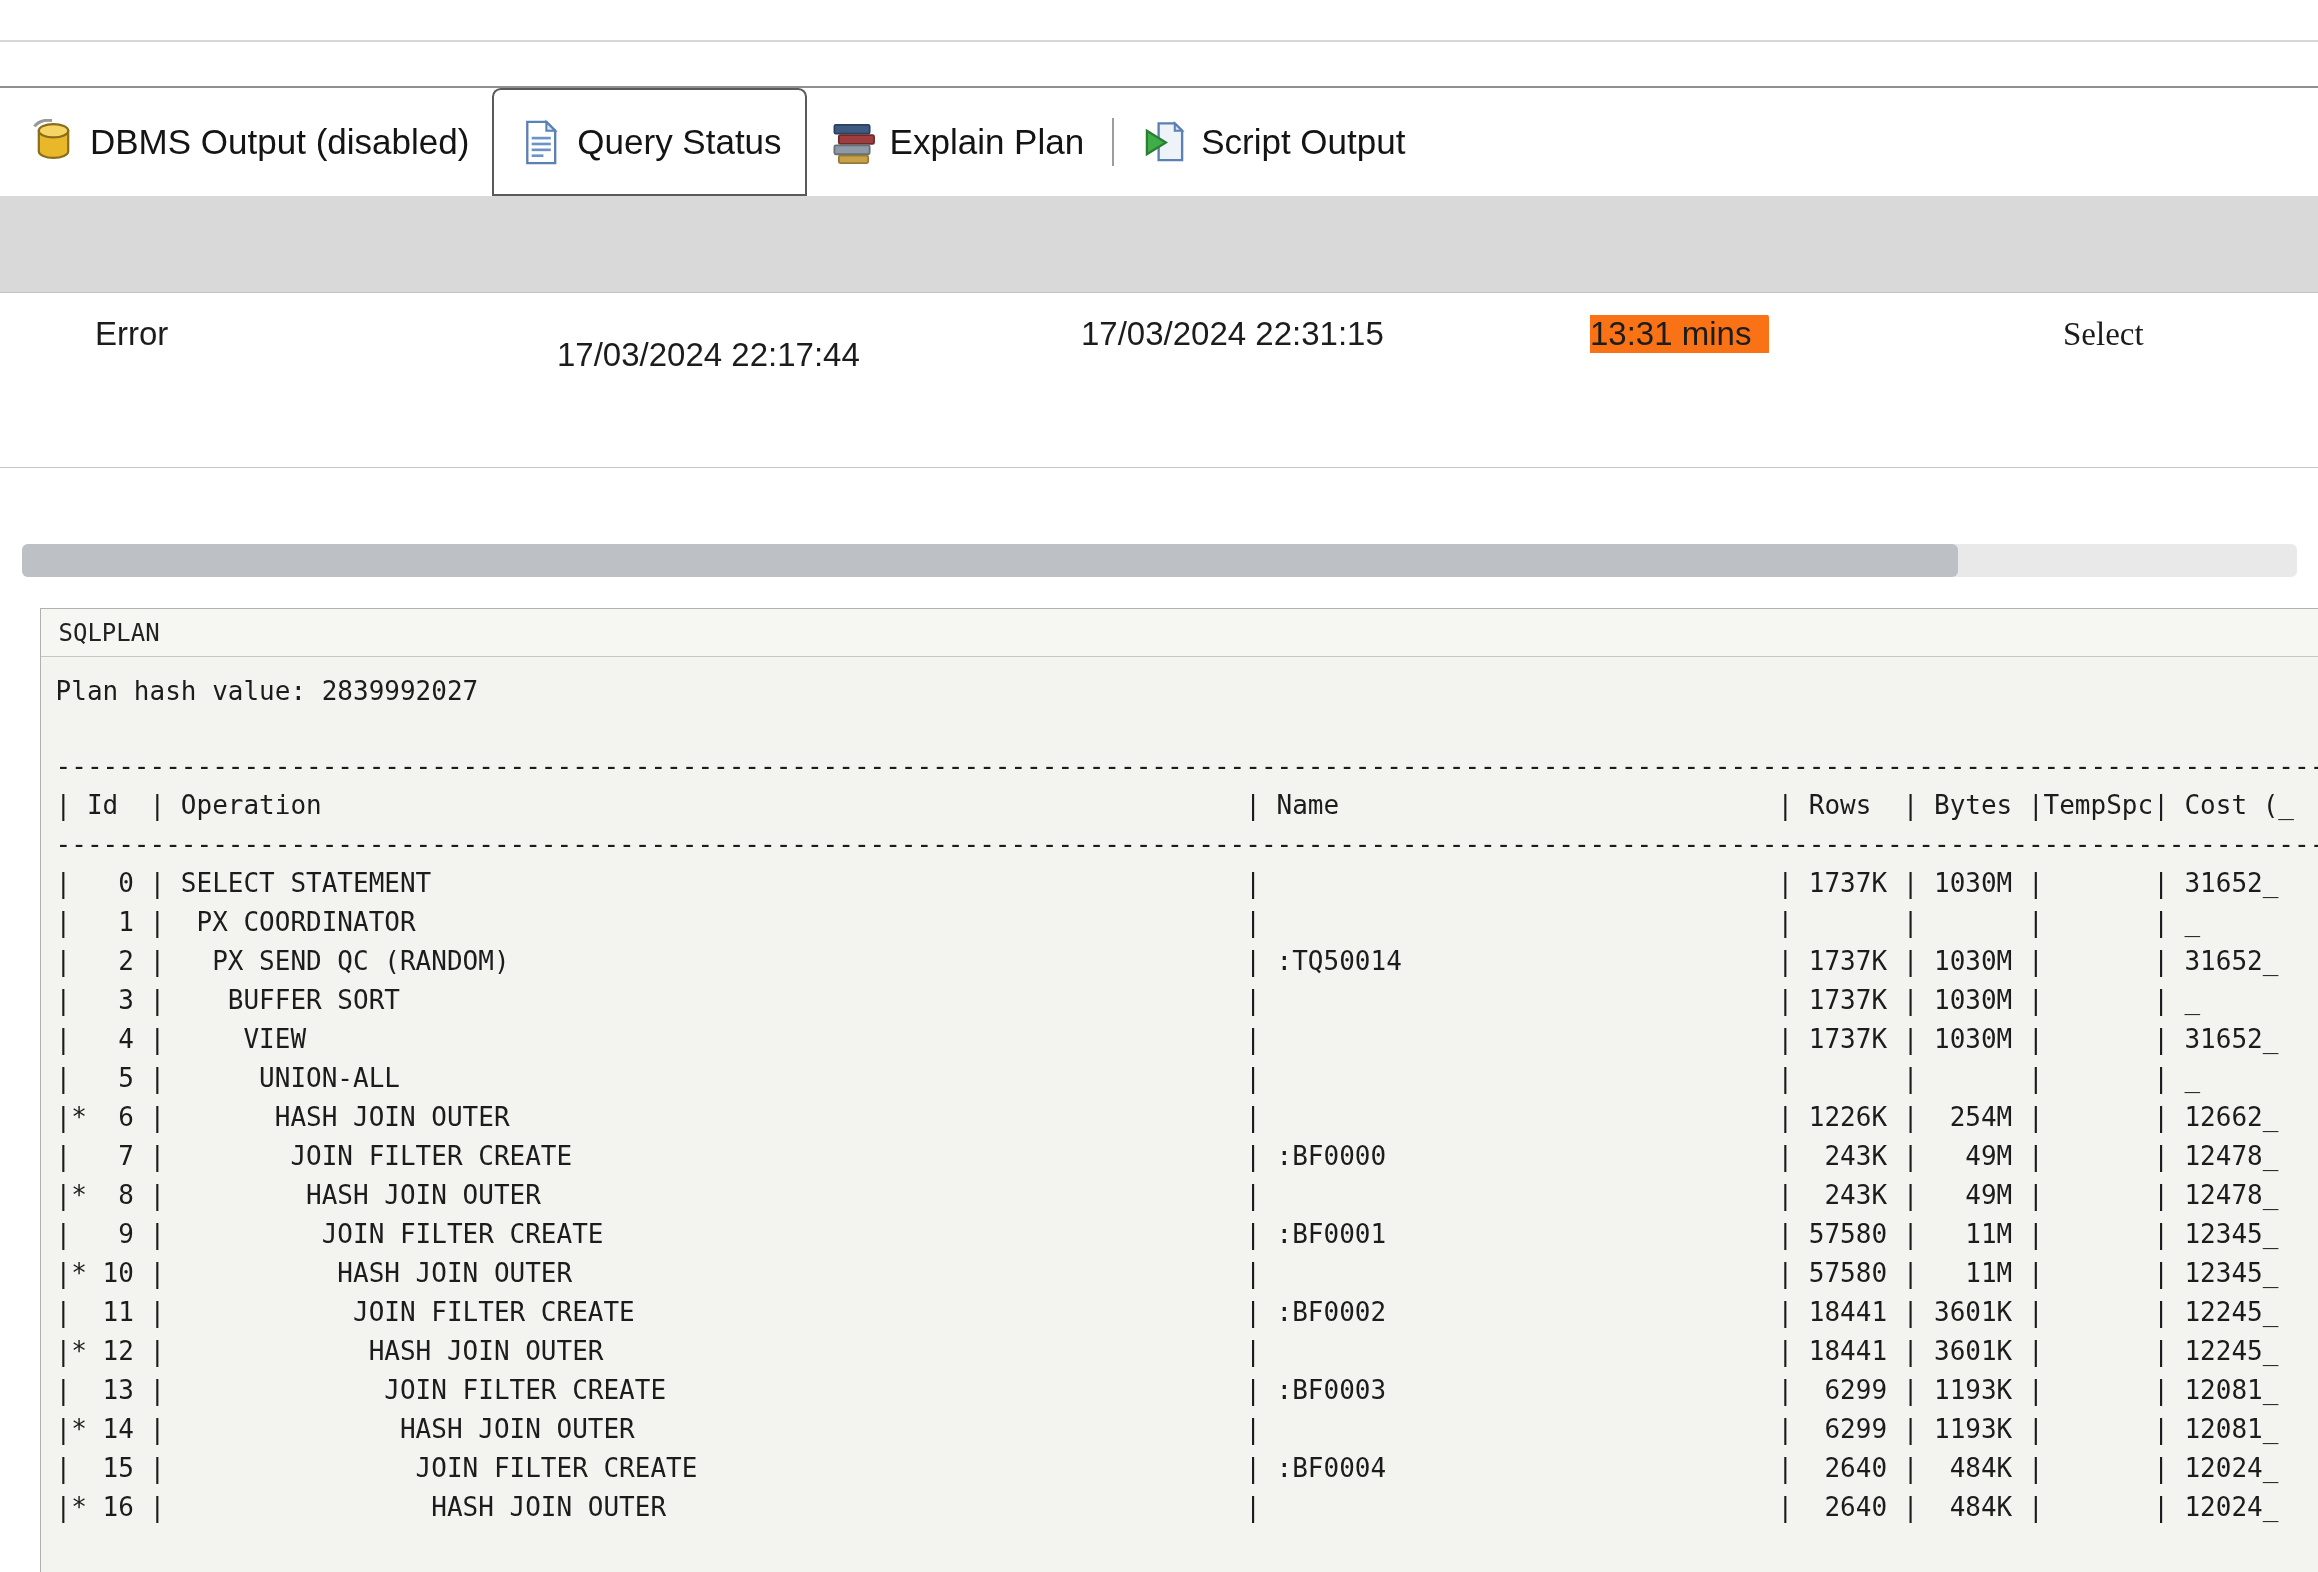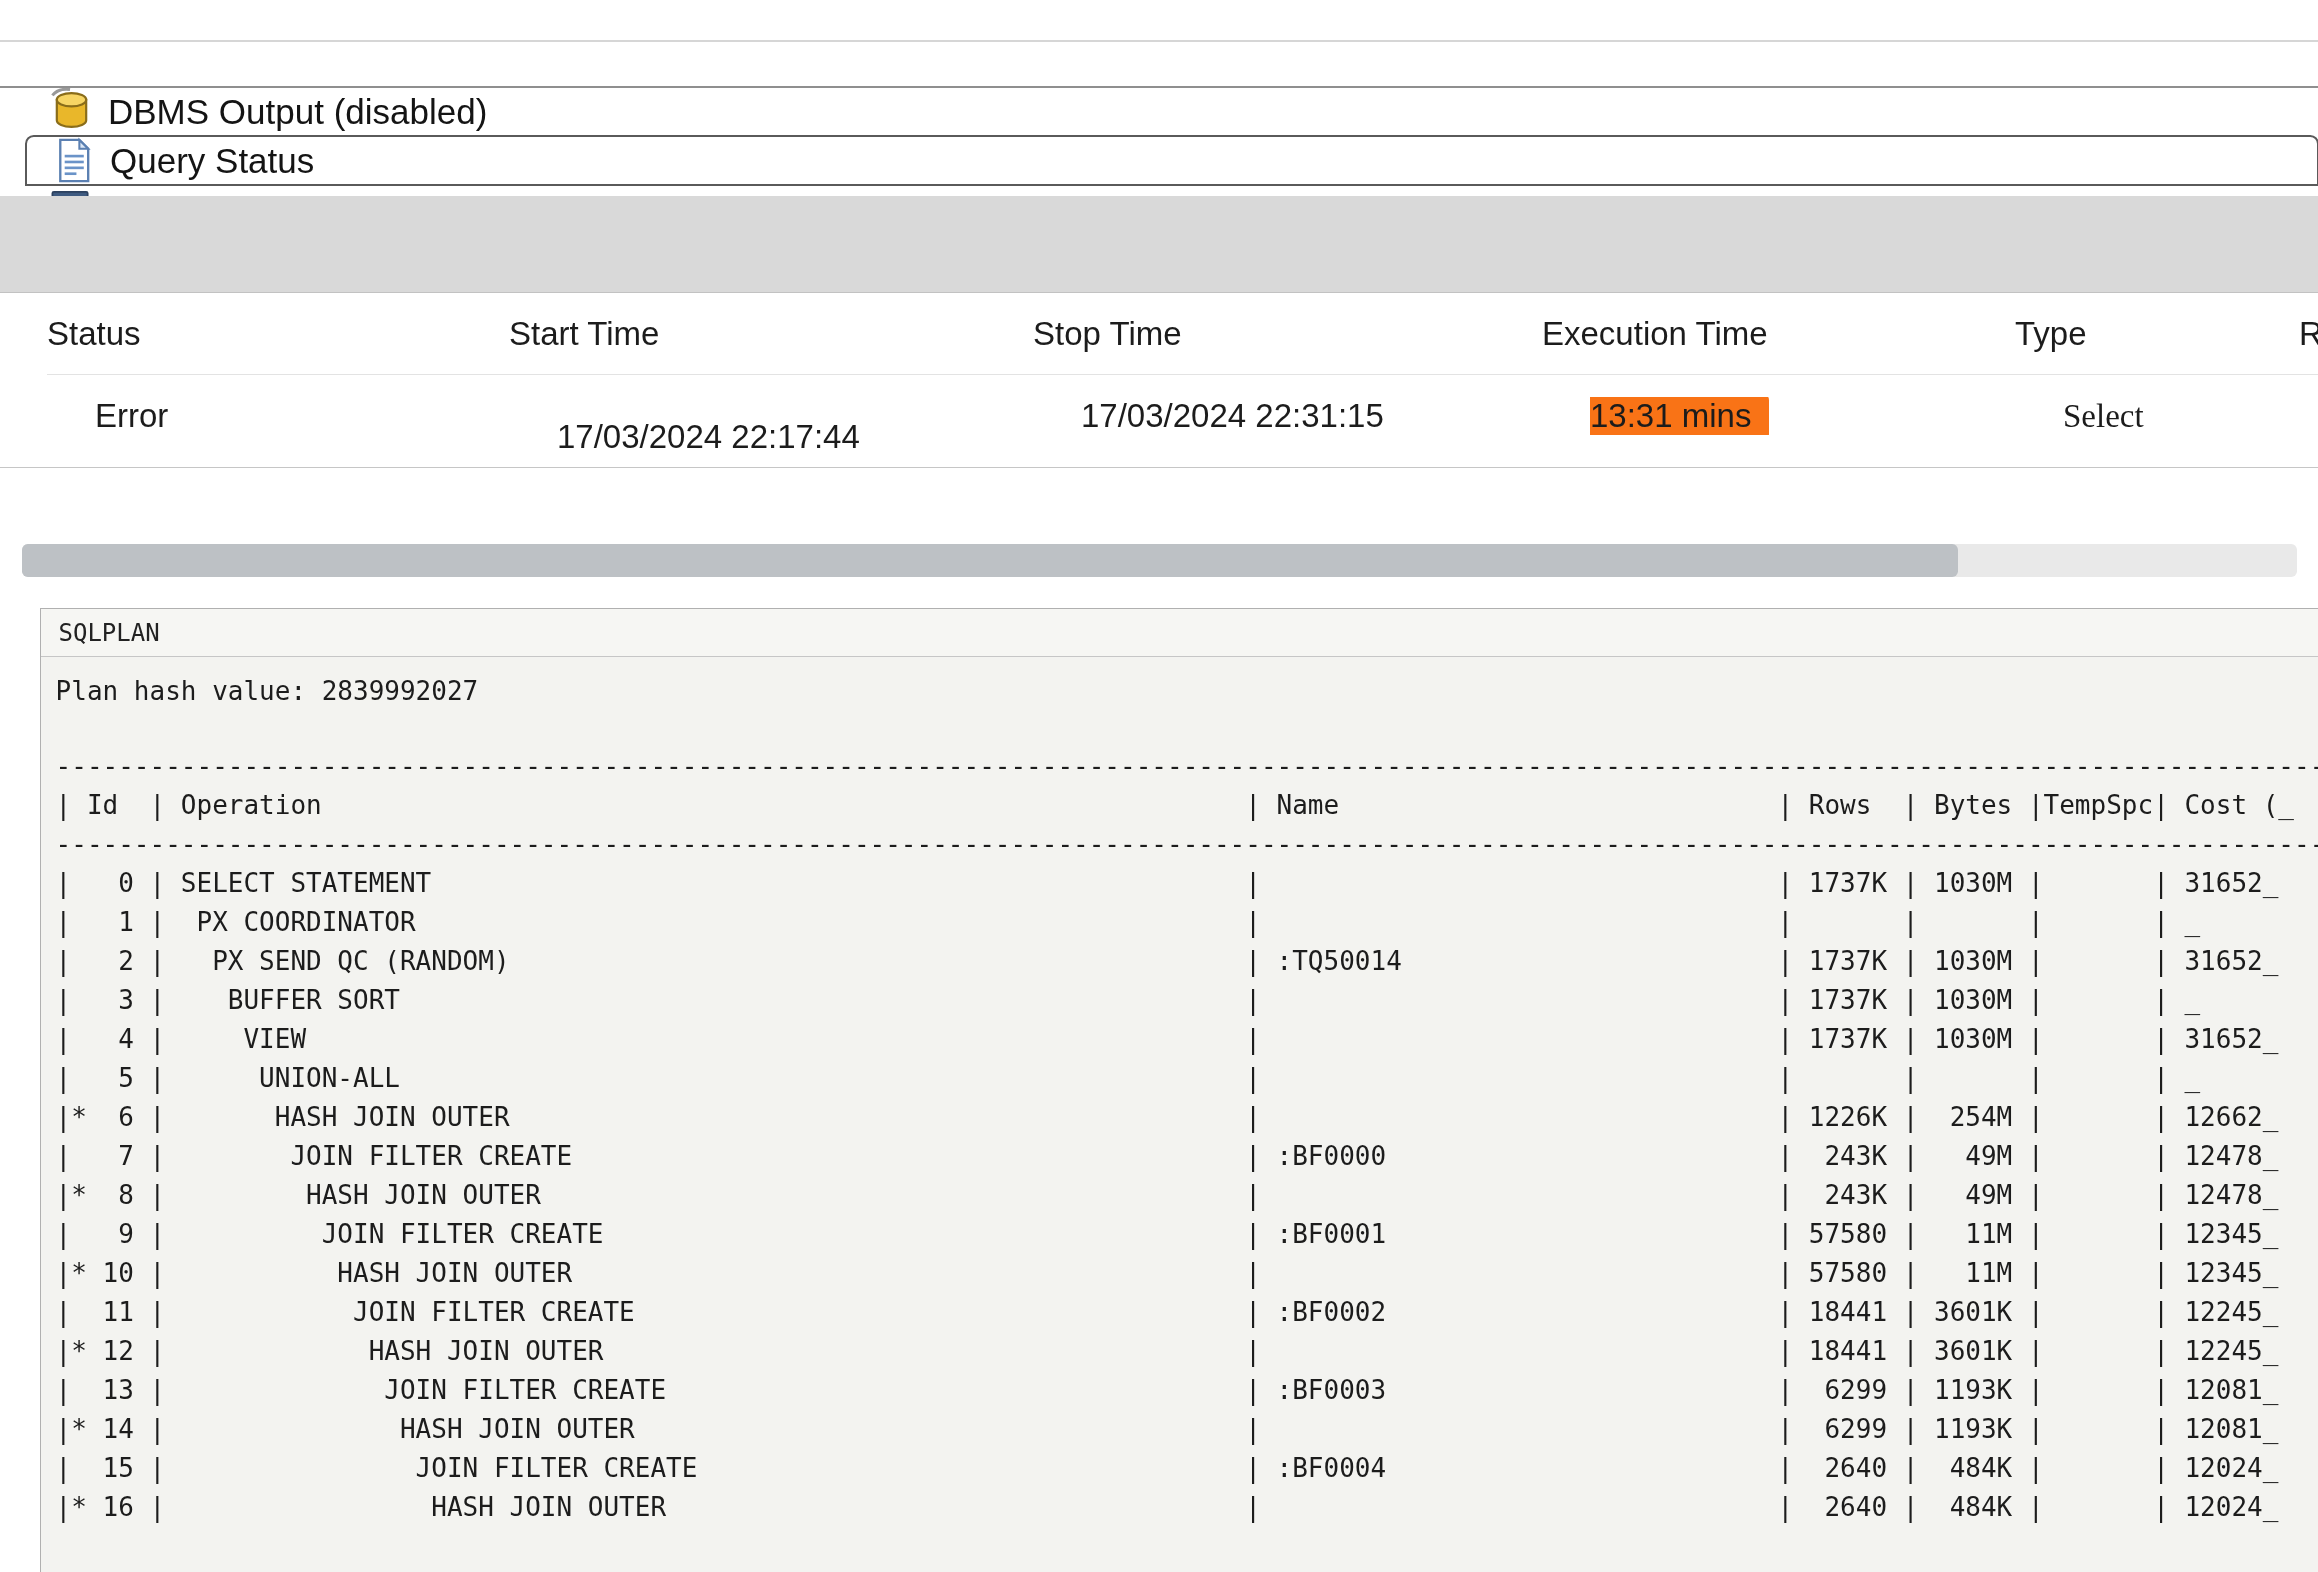--- a/index.html
+++ b/index.html
@@ -6,21 +6,21 @@
   html,body { background:#ffffff; }
   body {
     width:2319px; height:1573px; position:relative; overflow:hidden;
     font-family:"Liberation Sans", sans-serif; color:#1c1c1c;
   }
   .hline-top    { position:absolute; left:0; top:40px;  width:100%; height:1.5px; background:#d6d6d6; }
   .hline-tabtop { position:absolute; left:0; top:86px; width:100%; height:2.2px; background:#8f8f8f; }
 
   
   .tabbar { position:absolute; left:0; top:88px; width:100%; height:108px;
-            display:flex; align-items:stretch; padding-left:25px; background:#ffffff;flex-direction:column; }
+            display:flex; align-items:stretch; padding-left:7px; background:#ffffff; }
   .tab { display:flex; align-items:center; gap:13px; padding:0 23px;
          font-size:35px; color:#141414; white-space:nowrap; }
   .tab.active { border:2.2px solid #5a5a5a; border-radius:8.7px 8.7px 0 0; background:#ffffff; }
   .ticon { display:flex; }
   .ticon svg { width:47px; height:47px; display:block; }
   .tabdiv { width:2.2px; height:48px; background:#9c9c9c; align-self:center; margin:0 4.4px; }
 
   
   .toolbar-strip { position:absolute; left:0; top:196px; width:100%; height:97px;
                    background:#d9d9d9; border-bottom:1.5px solid #c2c2c2; }
@@ -107,28 +107,20 @@
         <path d="M4 8 L17 16 L4 24 z" fill="#3fae49" stroke="#2b7d33" stroke-width="1.5"></path>
       </svg>
     </span>
     <span class="tlabel">Script Output</span>
   </div>
 </div>
 
 <div class="toolbar-strip"></div>
 
 <div class="results">
-  <div class="rrow hdr">
-      <div class="rcell" style="width: 462px;">Status</div>
-      <div class="rcell" style="width: 524px;">Start Time</div>
-      <div class="rcell" style="width: 509px;">Stop Time</div>
-      <div class="rcell" style="width: 473px;">Execution Time</div>
-      <div class="rcell" style="width: 284px;">Type</div>
-      <div class="rcell" style="width: 95px;">R</div>
-    </div>
   <div class="rrow">
       <div class="rcell" style="width: 462px; margin-left: 48px;">Error</div>
       <div class="rcell" style="width: 524px; margin-top: 41px;">17/03/2024 22:17:44</div>
       <div class="rcell" style="width: 509px;">17/03/2024 22:31:15</div>
       <div class="rcell" style="width: 473px;"><span class="hl" style="background: #f97316;">13:31 mins</span></div>
       <div class="rcell" style="width: 284px; font-family: Liberation Serif, serif;">Select</div>
       <div class="rcell" style="width: 95px;"></div>
     </div>
 </div>
 

